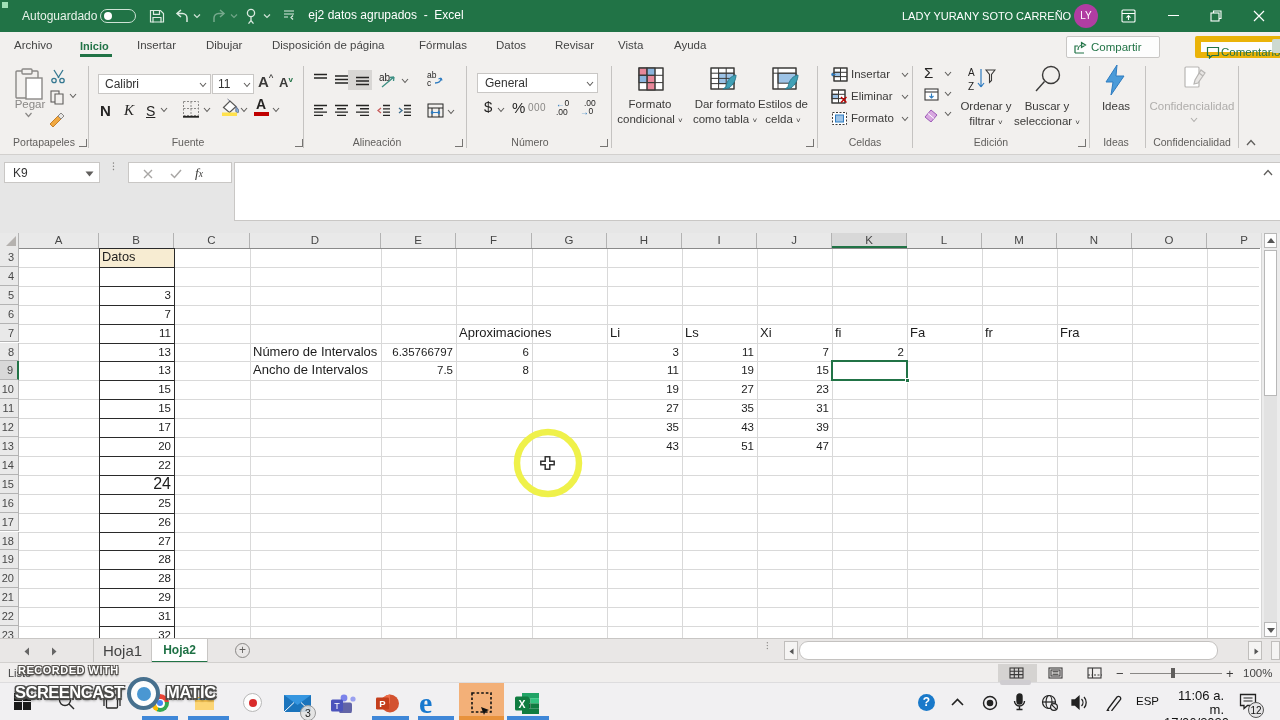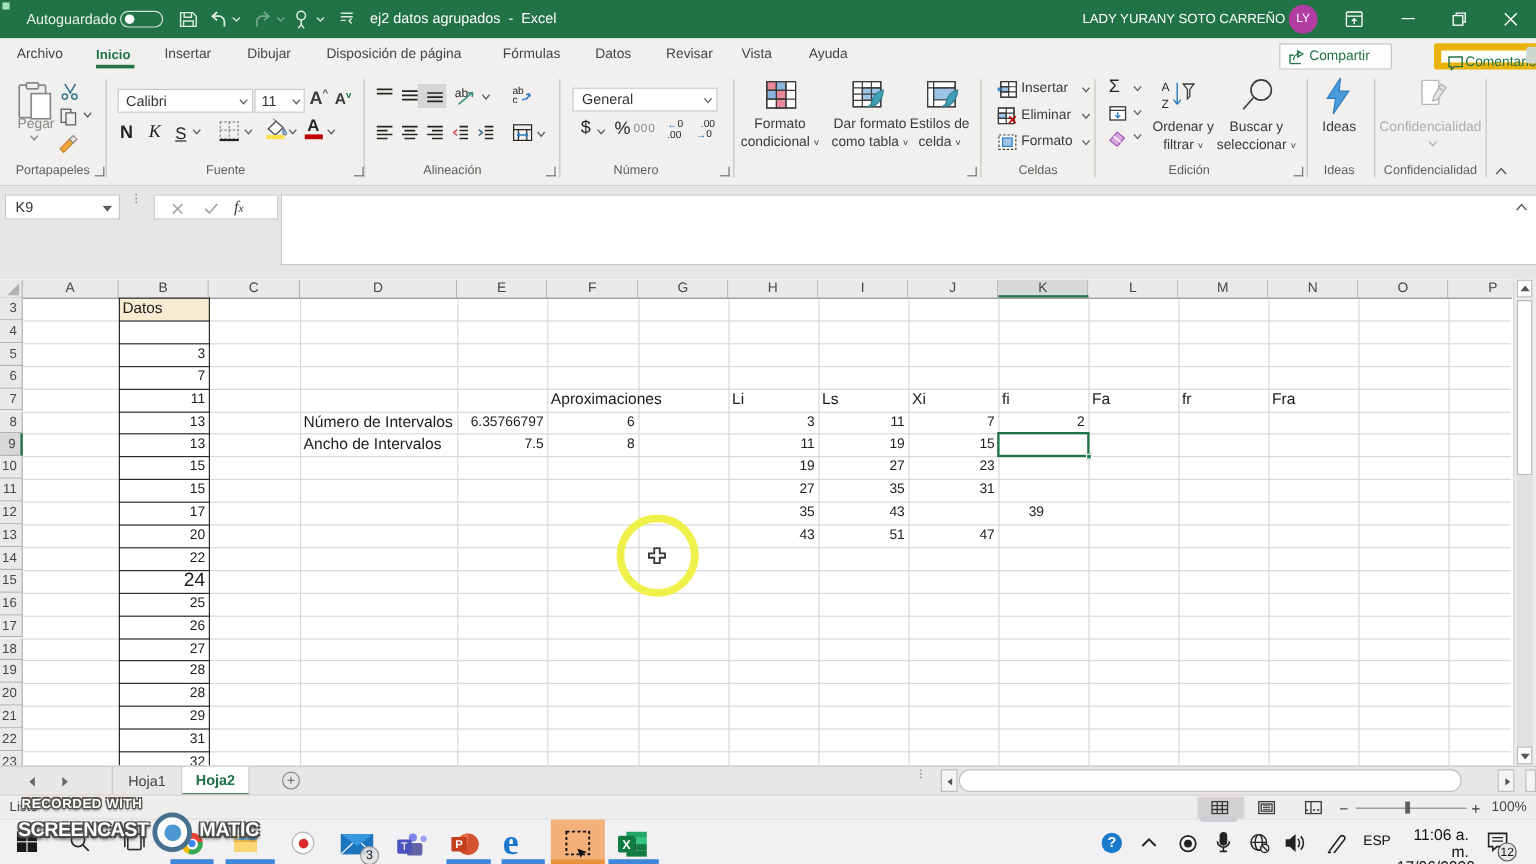--- a/index.html
+++ b/index.html
@@ -530,21 +530,21 @@
 <div class="cell" style="left:682px;top:128.4px;width:76px;height:19.9px;line-height:18.9px;font-size:11.5px;text-align:right;padding-right:4px;color:#1c1c1c;">19</div>
 <div class="cell" style="left:757px;top:128.4px;width:76px;height:19.9px;line-height:18.9px;font-size:11.5px;text-align:right;padding-right:4px;color:#1c1c1c;">15</div>
 <div class="cell" style="left:607px;top:147.3px;width:76px;height:19.9px;line-height:18.9px;font-size:11.5px;text-align:right;padding-right:4px;color:#1c1c1c;">19</div>
 <div class="cell" style="left:682px;top:147.3px;width:76px;height:19.9px;line-height:18.9px;font-size:11.5px;text-align:right;padding-right:4px;color:#1c1c1c;">27</div>
 <div class="cell" style="left:757px;top:147.3px;width:76px;height:19.9px;line-height:18.9px;font-size:11.5px;text-align:right;padding-right:4px;color:#1c1c1c;">23</div>
 <div class="cell" style="left:607px;top:166.2px;width:76px;height:19.9px;line-height:18.9px;font-size:11.5px;text-align:right;padding-right:4px;color:#1c1c1c;">27</div>
 <div class="cell" style="left:682px;top:166.2px;width:76px;height:19.9px;line-height:18.9px;font-size:11.5px;text-align:right;padding-right:4px;color:#1c1c1c;">35</div>
 <div class="cell" style="left:757px;top:166.2px;width:76px;height:19.9px;line-height:18.9px;font-size:11.5px;text-align:right;padding-right:4px;color:#1c1c1c;">31</div>
 <div class="cell" style="left:607px;top:185.1px;width:76px;height:19.9px;line-height:18.9px;font-size:11.5px;text-align:right;padding-right:4px;color:#1c1c1c;">35</div>
 <div class="cell" style="left:682px;top:185.1px;width:76px;height:19.9px;line-height:18.9px;font-size:11.5px;text-align:right;padding-right:4px;color:#1c1c1c;">43</div>
-<div class="cell" style="left:798px;top:185.1px;width:76px;height:19.9px;line-height:18.9px;font-size:11.5px;text-align:right;padding-right:4px;color:#1c1c1c;">39</div>
+<div class="cell" style="left:757px;top:185.1px;width:76px;height:19.9px;line-height:18.9px;font-size:11.5px;text-align:right;padding-right:4px;color:#1c1c1c;">39</div>
 <div class="cell" style="left:607px;top:204.0px;width:76px;height:19.9px;line-height:18.9px;font-size:11.5px;text-align:right;padding-right:4px;color:#1c1c1c;">43</div>
 <div class="cell" style="left:682px;top:204.0px;width:76px;height:19.9px;line-height:18.9px;font-size:11.5px;text-align:right;padding-right:4px;color:#1c1c1c;">51</div>
 <div class="cell" style="left:757px;top:204.0px;width:76px;height:19.9px;line-height:18.9px;font-size:11.5px;text-align:right;padding-right:4px;color:#1c1c1c;">47</div>
 <div class="cell" style="left:832px;top:109.5px;width:76px;height:19.9px;line-height:18.9px;font-size:11.5px;text-align:right;padding-right:4px;color:#1c1c1c;">2</div>
 <div class="a" style="left:831px;top:127.4px;width:77px;height:20.9px;border:2px solid #217346;background:#fff;"></div>
 <div class="a" style="left:905px;top:145.3px;width:5px;height:5px;background:#217346;border:1px solid #fff;"></div>
 <div class="a" style="left:1261px;top:0;width:19px;height:404.5px;background:#ececec;border-left:1px solid #d6d6d6;">
 <div class="a" style="left:2px;top:0;width:13px;height:15px;background:#fdfdfd;border:1px solid #b8b8b8;">
         <svg class="a" style="left:2px;top:4px;" width="8" height="5" viewBox="0 0 8 5" fill="#555">
           <path d="M4 0 L8 5 H0 z"></path>
@@ -559,21 +559,21 @@
       </div>
 </div>
 </div>
 <div class="a" style="left:0;top:637.5px;width:1280px;height:24.5px;background:#e9e7e6;border-top:1px solid #c8c6c4;" id="tabbar">
 <svg class="a" style="left:23px;top:8px;" width="8" height="9" viewBox="0 0 8 9" fill="#666">
       <path d="M6 0.5 L1.5 4.5 6 8.5 z"></path>
     </svg>
 <svg class="a" style="left:50px;top:8px;" width="8" height="9" viewBox="0 0 8 9" fill="#666">
       <path d="M2 0.5 L6.5 4.5 2 8.5 z"></path>
     </svg>
-<div class="a" style="left:93px;top:0;width:59px;height:24px;border-left:1px solid #c8c6c4;border-right:1px solid #c8c6c4;color:#444;font-size:12px;text-align:center;line-height:24px;">Hoja1</div>
+<div class="a" style="left:93px;top:0;width:59px;height:24px;border-left:1px solid #c8c6c4;border-right:1px solid #c8c6c4;color:#444;font-size:15px;text-align:center;line-height:24px;">Hoja1</div>
 <div class="a" style="left:152px;top:0;width:56px;height:24px;background:#fff;border-right:1px solid #c8c6c4;border-bottom:2.5px solid #217346;color:#1e7145;font-weight:bold;font-size:12px;text-align:center;line-height:22px;">Hoja2</div>
 <div class="a" style="left:235px;top:4px;width:15px;height:15px;border:1px solid #8a8886;border-radius:50%;color:#605e5c;font-size:12px;text-align:center;line-height:13px;">+</div>
 <div class="a" style="left:766px;top:5px;width:3px;height:14px;color:#8a8886;font-size:10px;line-height:4.6px;">⁝</div>
 <div class="a" style="left:784px;top:2px;width:14px;height:19px;background:#f5f4f3;border:1px solid #c0bebc;">
       <svg class="a" style="left:4px;top:6px;" width="5" height="7" viewBox="0 0 5 7" fill="#555">
         <path d="M4.5 0.5 L0.5 3.5 4.5 6.5 z"></path>
       </svg>
     </div>
 <div class="a" style="left:799px;top:2px;width:419px;height:19px;background:#fff;border:1px solid #c4c2c0;border-radius:9px;"></div>
 <div class="a" style="left:1248px;top:2px;width:14px;height:19px;background:#f5f4f3;border:1px solid #c0bebc;">

